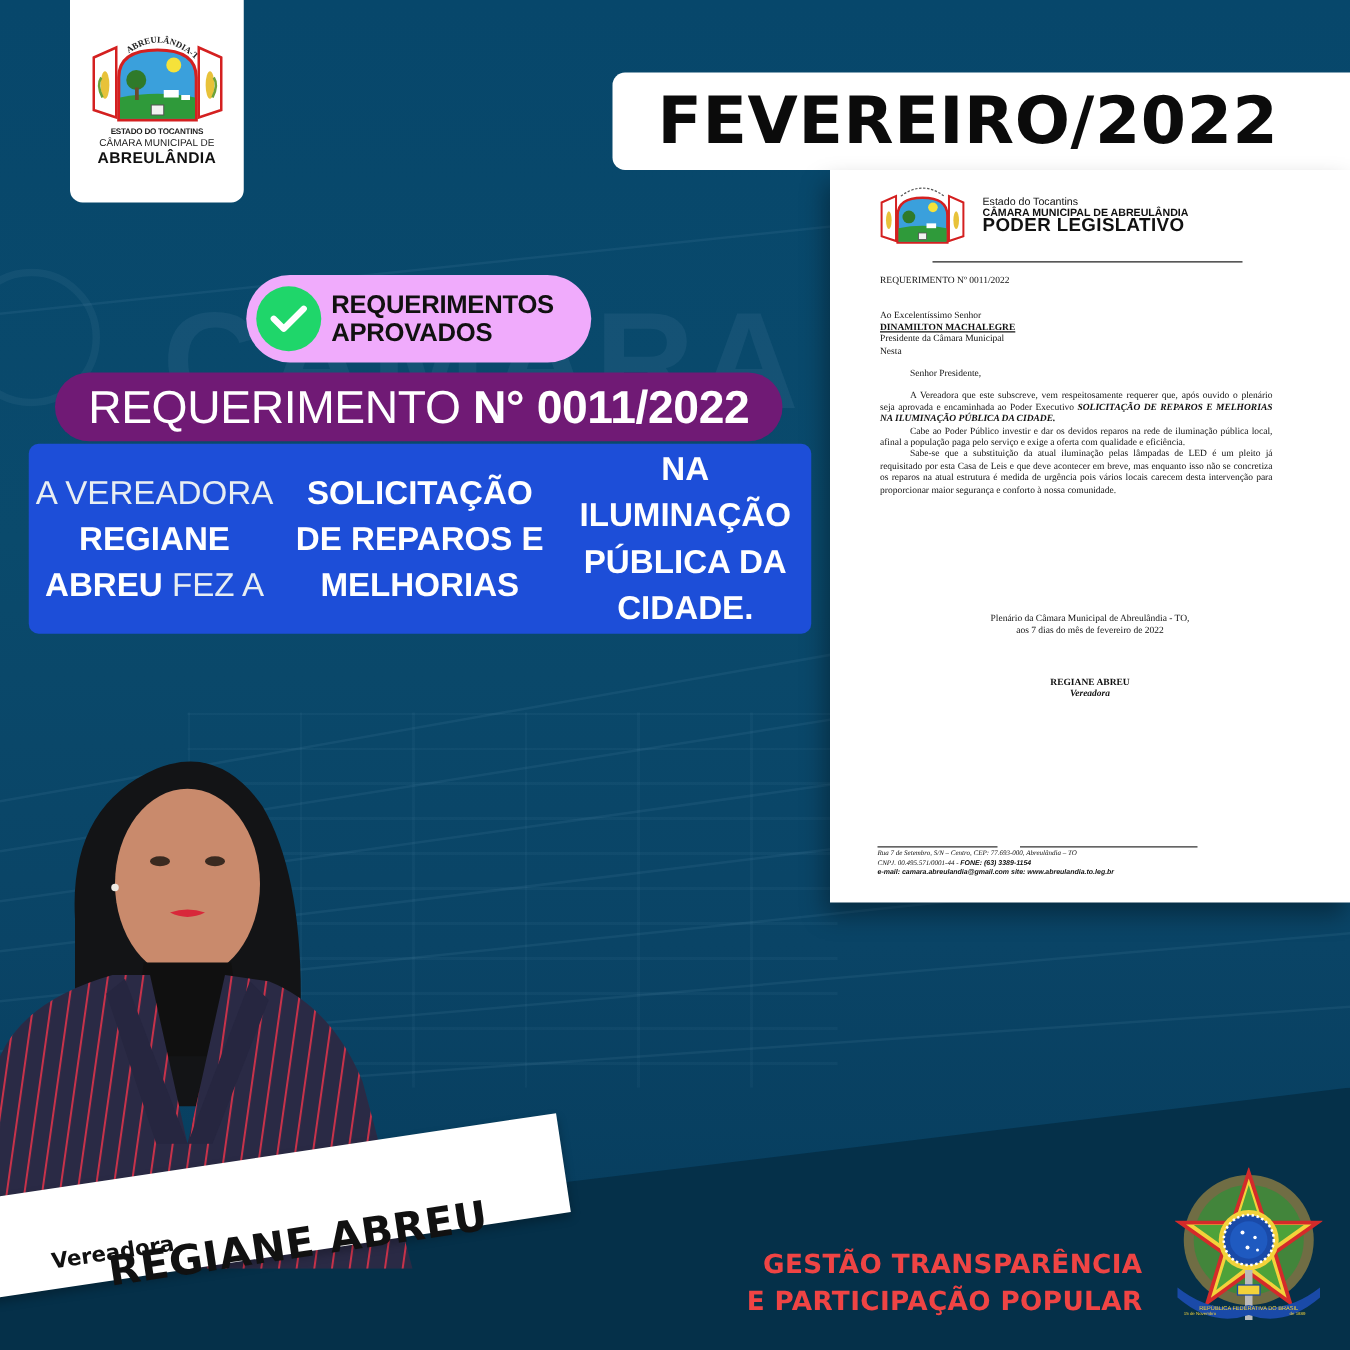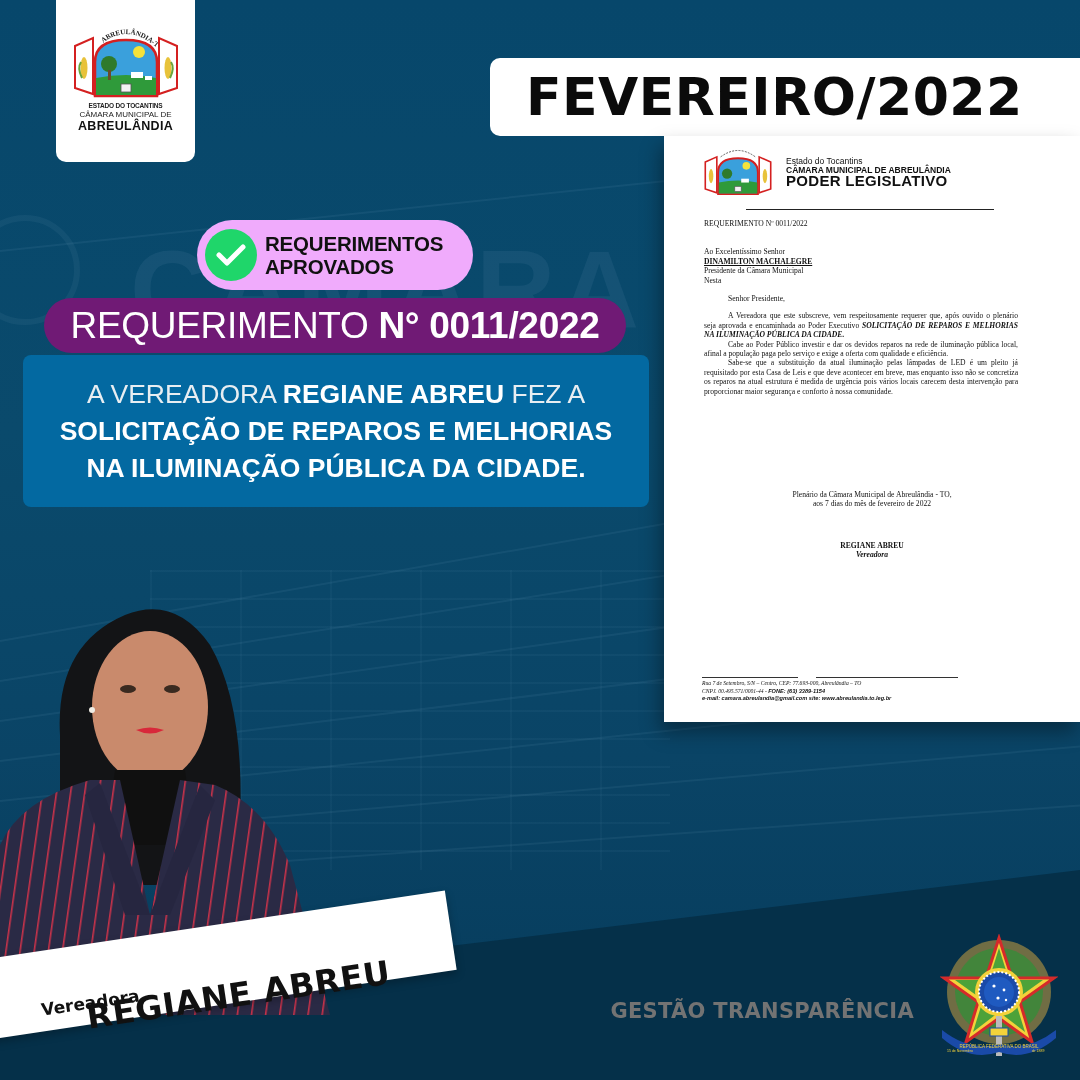--- a/index.html
+++ b/index.html
@@ -105,22 +105,22 @@
       background: #701a75; border-radius: 28px;
       display: flex; align-items: center; justify-content: center;
       color: #fff; font-size: 37px; letter-spacing: -0.3px;
     }
     .req-number .thin { font-weight: 400; }
     .req-number .bold { font-weight: 700; margin-left: 10px; }
 
     
     .desc-box {
       position: absolute; left: 23px; top: 355px; width: 626px; height: 152px;
-      background: #0369a1; border-radius: 8px;
-      display: flex; flex-direction: column; align-items: center; justify-content: center;
+      background: #1d4ed8; border-radius: 8px;
+      display: flex; flex-direction: row; align-items: center; justify-content: center;
       color: #fff; font-size: 26.5px; line-height: 37px; text-align: center;
     }
     .desc-box .thin { font-weight: 400; color: #e8eef2; }
     .desc-box .bold { font-weight: 700; }
 
     
     .portrait { position: absolute; left: 0; top: 585px; width: 340px; height: 430px; }
 
     
     .name-plate {
@@ -135,21 +135,21 @@
     .name-main {
       position: absolute; left: 84px; top: 998px; font-family: "DejaVu Sans", sans-serif;
       font-weight: 900; font-size: 33px; color: #111; transform: rotate(-8.5deg); transform-origin: left top;
       letter-spacing: 0.5px;
     }
 
     
     .slogan {
       position: absolute; right: 166px; top: 996px; text-align: right;
       font-family: "DejaVu Sans", sans-serif; font-weight: 700; font-size: 21px; line-height: 30px;
-      color: #737373; letter-spacing: 0.3px;
+      color: #ef4444; letter-spacing: 0.3px;
     }
     .coat-of-arms { position: absolute; left: 940px; top: 934px; width: 118px; height: 130px; }
   </style>
 </head>
 <body>
 
 <div class="bg-lines">
   <div class="ln" style="top:250px;transform:rotate(-6deg)"></div>
   <div class="ln" style="top:640px;transform:rotate(-10deg)"></div>
   <div class="ln" style="top:680px;transform:rotate(-9deg)"></div>
@@ -295,20 +295,21 @@
     <path d="M200 200 L150 330 L170 330 L215 215 Z" fill="#262640"></path>
   </svg>
 </div>
 
 <div class="name-plate"></div>
 <div class="name-role">Vereadora</div>
 <div class="name-main">REGIANE ABREU</div>
 
 <div class="slogan">
   <div>GESTÃO TRANSPARÊNCIA</div>
+  <div>E PARTICIPAÇÃO POPULAR</div>
 </div>
 
 <div class="coat-of-arms">
   <svg width="118" height="130" viewBox="0 0 118 130">
     <circle cx="59" cy="58" r="52" fill="#c8a040" opacity="0.55"></circle>
     <circle cx="59" cy="58" r="44" fill="#3a8a3a" opacity="0.85"></circle>
     <polygon points="59,4 72,44 114,44 80,68 92,108 59,84 26,108 38,68 4,44 46,44" fill="#f3d23a" stroke="#d42a2a" stroke-width="3"></polygon>
     <polygon points="59,14 69,46 103,46 75,66 85,98 59,78 33,98 43,66 15,46 49,46" fill="#2f9a3a" opacity="0.85"></polygon>
     <circle cx="59" cy="58" r="24" fill="#f3d23a"></circle>
     <circle cx="59" cy="58" r="20" fill="#1a4aa8" stroke="#fff" stroke-width="2" stroke-dasharray="2 2"></circle>

